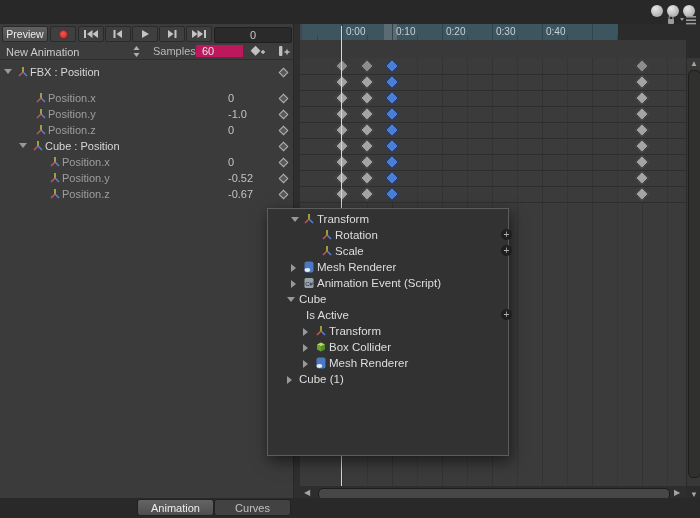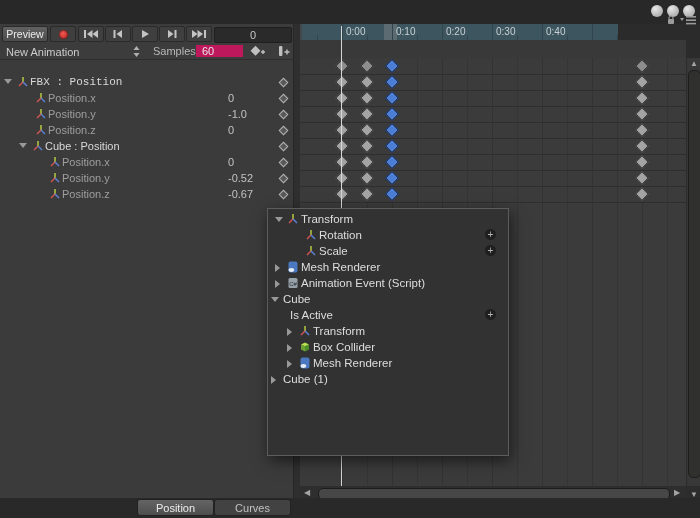--- a/index.html
+++ b/index.html
@@ -56,21 +56,21 @@
   #dopesheet{left:300px;top:58px;width:386px;height:428px;background:#3b3b3b;overflow:hidden}
   .grid{position:absolute;top:0;width:1px;height:428px;background:#353535}
   .rowsep{position:absolute;left:0;width:386px;height:1px;background:#2e2e2e}
   .key{position:absolute;width:8px;height:8px;transform:rotate(45deg);background:#a4a4a4;border:1px solid #262626;box-sizing:content-box}
   .key.dim{background:#8d8d8d}
   .key.sel{background:#4a7dd6;border-color:#17264a;box-shadow:0 0 0 1px rgba(120,160,230,.35) inset}
   #playhead{left:341px;top:26px;width:1px;height:460px;background:#d6d6d6;z-index:20}
   
   #popup{left:267px;top:208px;width:240px;height:246px;background:#323232;border:1px solid #5c5c5c;
          box-shadow:2px 5px 14px rgba(0,0,0,.55);z-index:50}
-  .mrow{position:absolute;left:0;width:238px;height:16px}
+  .mrow{position:absolute;left:16px;width:238px;height:16px}
   .mrow .lbl{position:absolute;top:2px;color:#dedede;font-size:11.5px;white-space:nowrap}
   .pluscirc{position:absolute;right:10px;top:2px;width:11px;height:11px;border-radius:50%;background:#1f1f1f;
             color:#b5b5b5;display:flex;align-items:center;justify-content:center;font-size:10px;line-height:10px}
   
   #vscroll{left:686px;top:58px;width:14px;height:428px;background:#383838;border-left:1px solid #2b2b2b;box-sizing:border-box}
   #vthumb{left:688px;top:70px;width:11px;height:406px;background:#30302f;border:1px solid #1e1e1e;border-radius:5px}
   #hscroll{left:300px;top:486px;width:386px;height:14px;background:#2e2e2e}
   #hthumb{left:318px;top:488px;width:350px;height:10px;background:#474747;border:1px solid #1c1c1c;border-radius:5px}
   .scrollarrow{color:#a5a5a5;font-size:8px;line-height:8px}
   #corner{left:686px;top:486px;width:14px;height:32px;background:#2c2c2c}
@@ -161,21 +161,21 @@
           </svg>
       </div>
       <div class="mini-iconbtn" style="left:272px">
         <svg width="14" height="12" viewBox="0 0 14 12">
             <rect x="3" y="1" width="3.4" height="10" rx="1" fill="#c0c0c0"></rect>
             <path d="M8.5 7 h5 M11 4.5 v5" stroke="#c0c0c0" stroke-width="1.4"></path>
           </svg>
       </div>
     </div>
     <div id="prop-rows">
-        <div class="prow" style="top: 50px; font-family: Liberation Mono, monospace;">
+        <div class="prow" style="top: 40px;">
           <span class="tri down" style="left:4px;top:5px"></span>
           <span class="abs" style="left:17px;top:2px">
             <svg width="12" height="12" viewBox="0 0 12 12">
               <path d="M6 6 L6 1" stroke="#b9c93e" stroke-width="1.5"></path>
               <path d="M6 6 L2 10" stroke="#d15454" stroke-width="1.5"></path>
               <path d="M6 6 L10 10" stroke="#5c82d8" stroke-width="1.5"></path>
             </svg>
           </span>
           <span class="lbl" style="left:30px;color:#d8d8d8">FBX : Position</span>
           <span class="pdiamond"></span>
@@ -366,21 +366,21 @@
   <div id="hscroll" class="abs"></div>
   <div class="abs scrollarrow" style="left:304px;top:489px">◀</div>
   <div id="hthumb" class="abs"></div>
   <div class="abs scrollarrow" style="left:674px;top:489px">▶</div>
   <div id="corner" class="abs">
     <div class="scrollarrow" style="margin:5px 0 0 4px">▼</div>
   </div>
 
   <div id="bottomstrip" class="abs">
     <div id="btabs">
-        <div class="btab" style="left: 137px; width: 77px; background: linear-gradient(rgb(100, 100, 100), rgb(78, 78, 78)); color: rgb(236, 236, 236);">Position</div>
+        <div class="btab" style="left: 137px; width: 77px; background: linear-gradient(rgb(100, 100, 100), rgb(78, 78, 78)); color: rgb(236, 236, 236);">Animation</div>
         <div class="btab" style="left: 214px; width: 77px; background: rgb(66, 66, 66); color: rgb(194, 194, 194);">Curves</div>
       </div>
   </div>
 
   <div id="popup" class="abs">
       <div class="mrow" style="top: 2px;">
         <span class="tri down" style="left:7px;top:6px"></span>
         <span class="abs" style="left:19px;top:2px">
           <svg width="12" height="12" viewBox="0 0 12 12">
             <path d="M6 6 L6 1" stroke="#b9c93e" stroke-width="1.5"></path>

